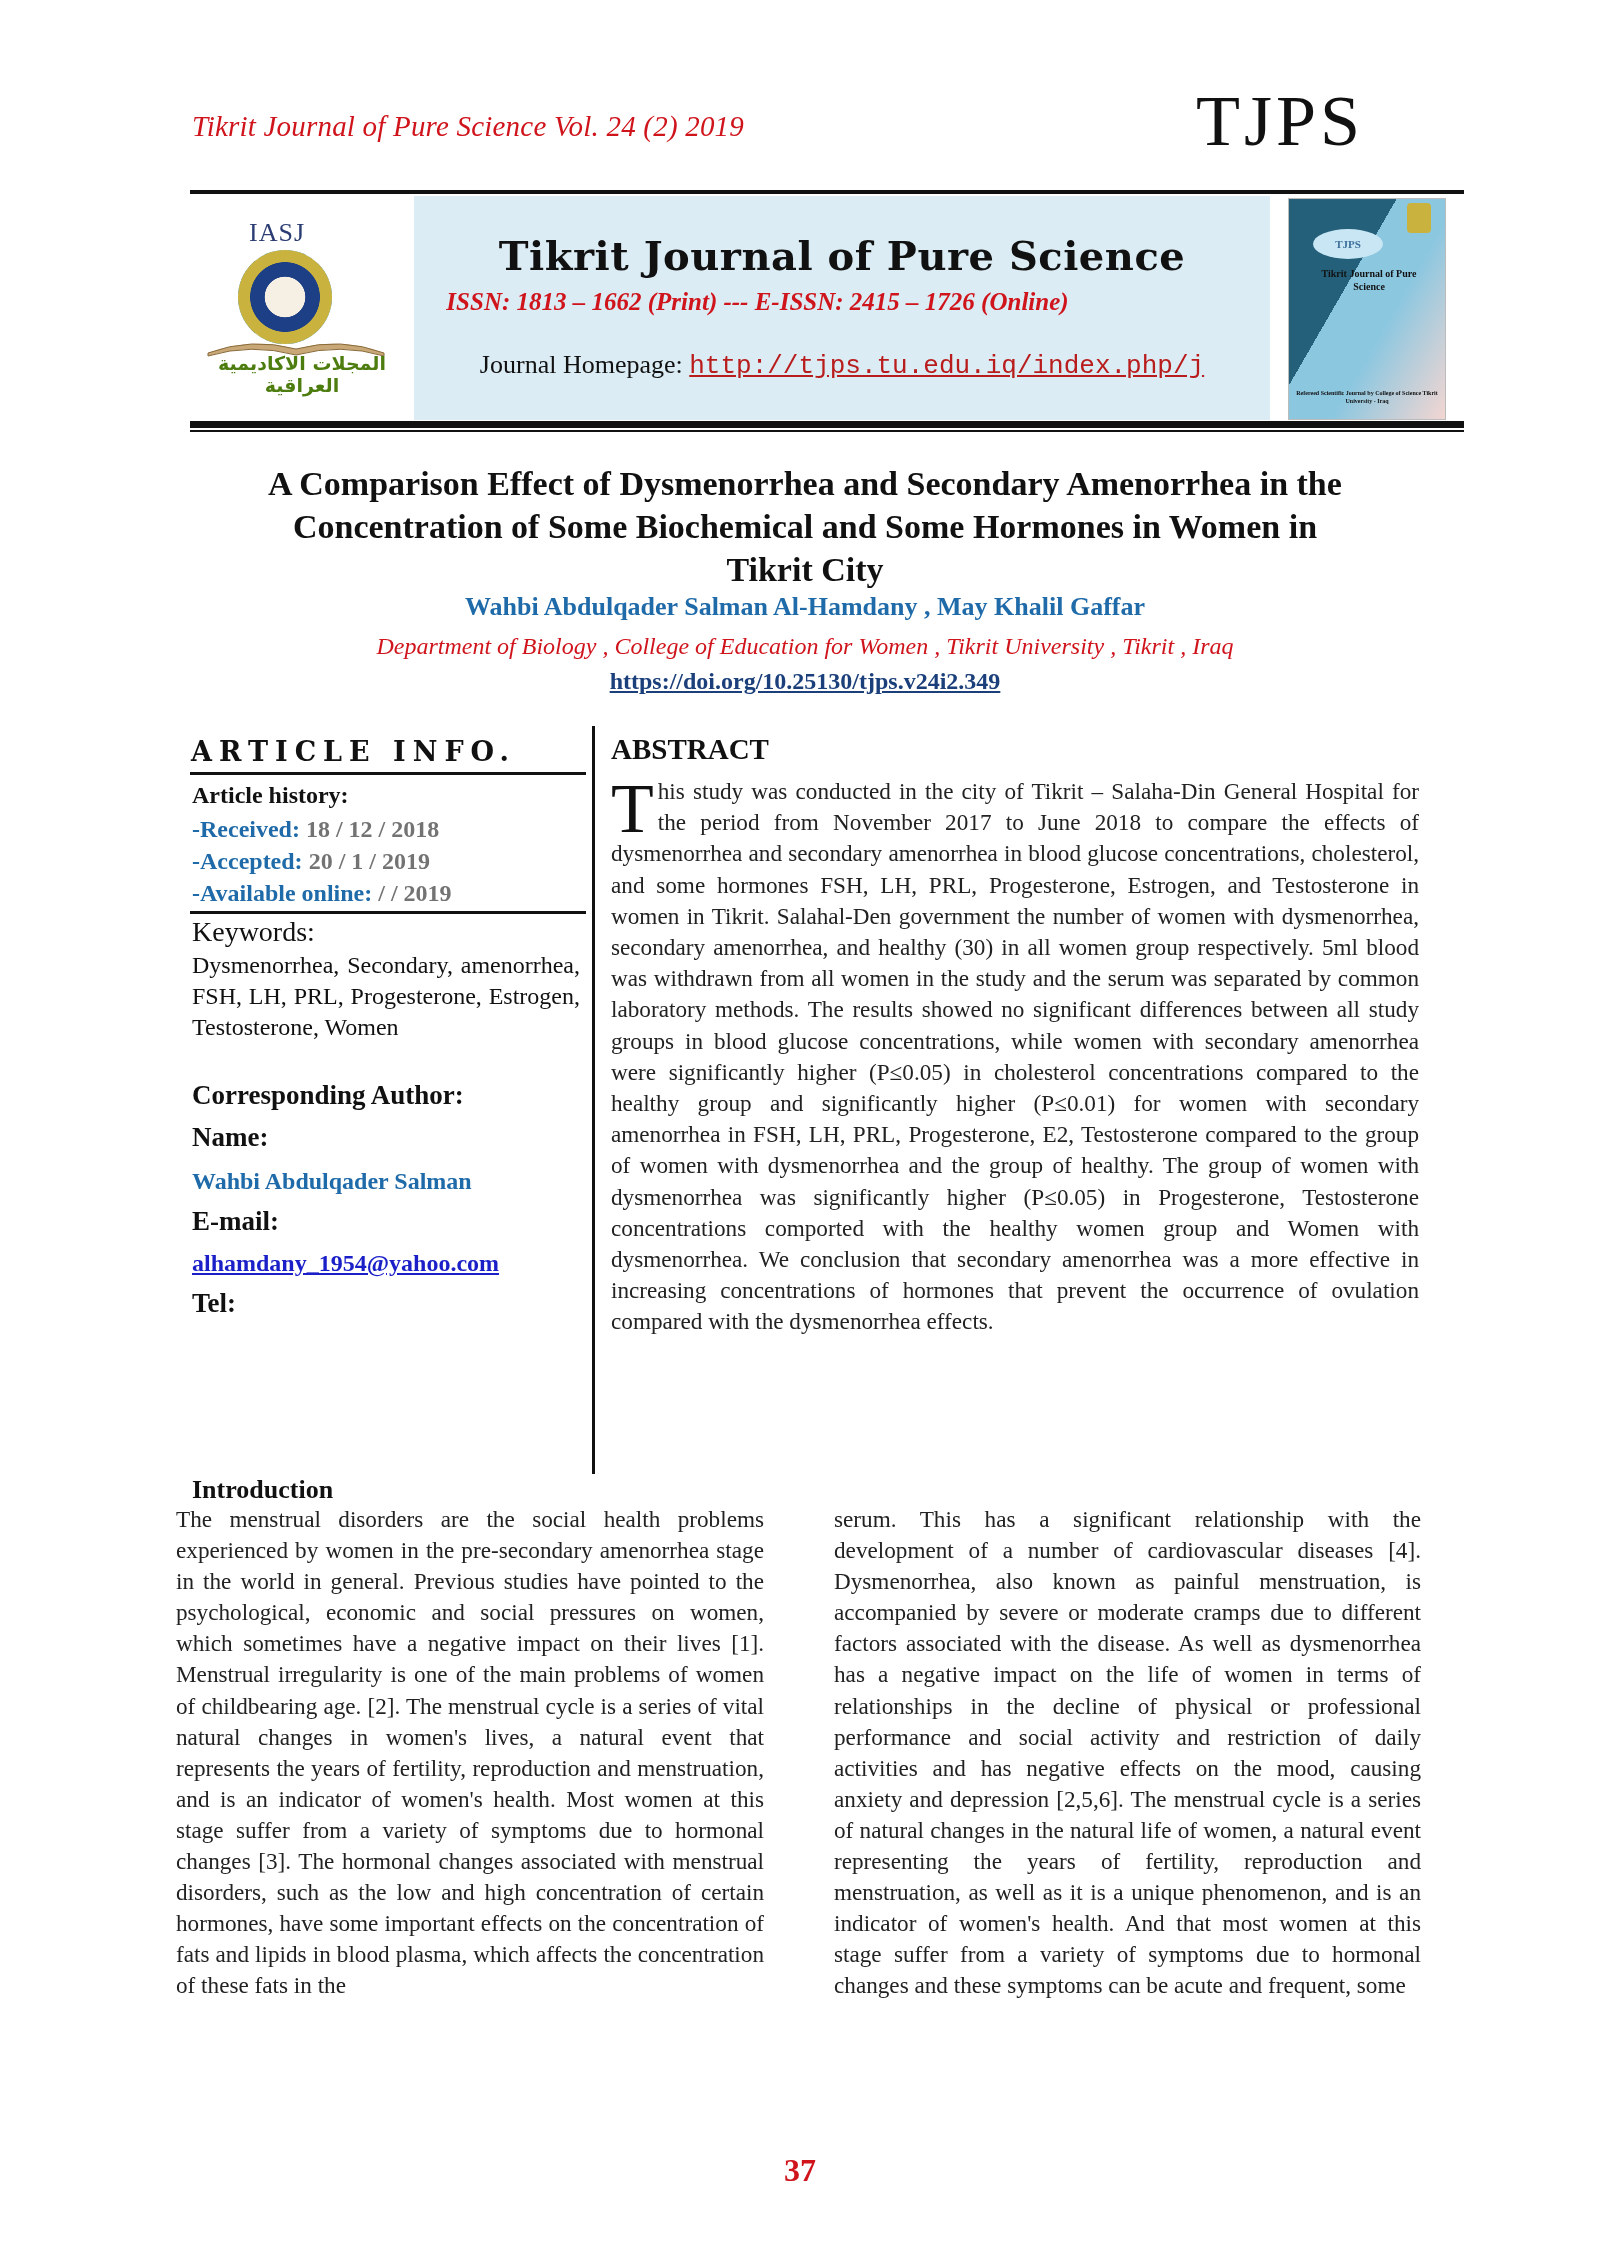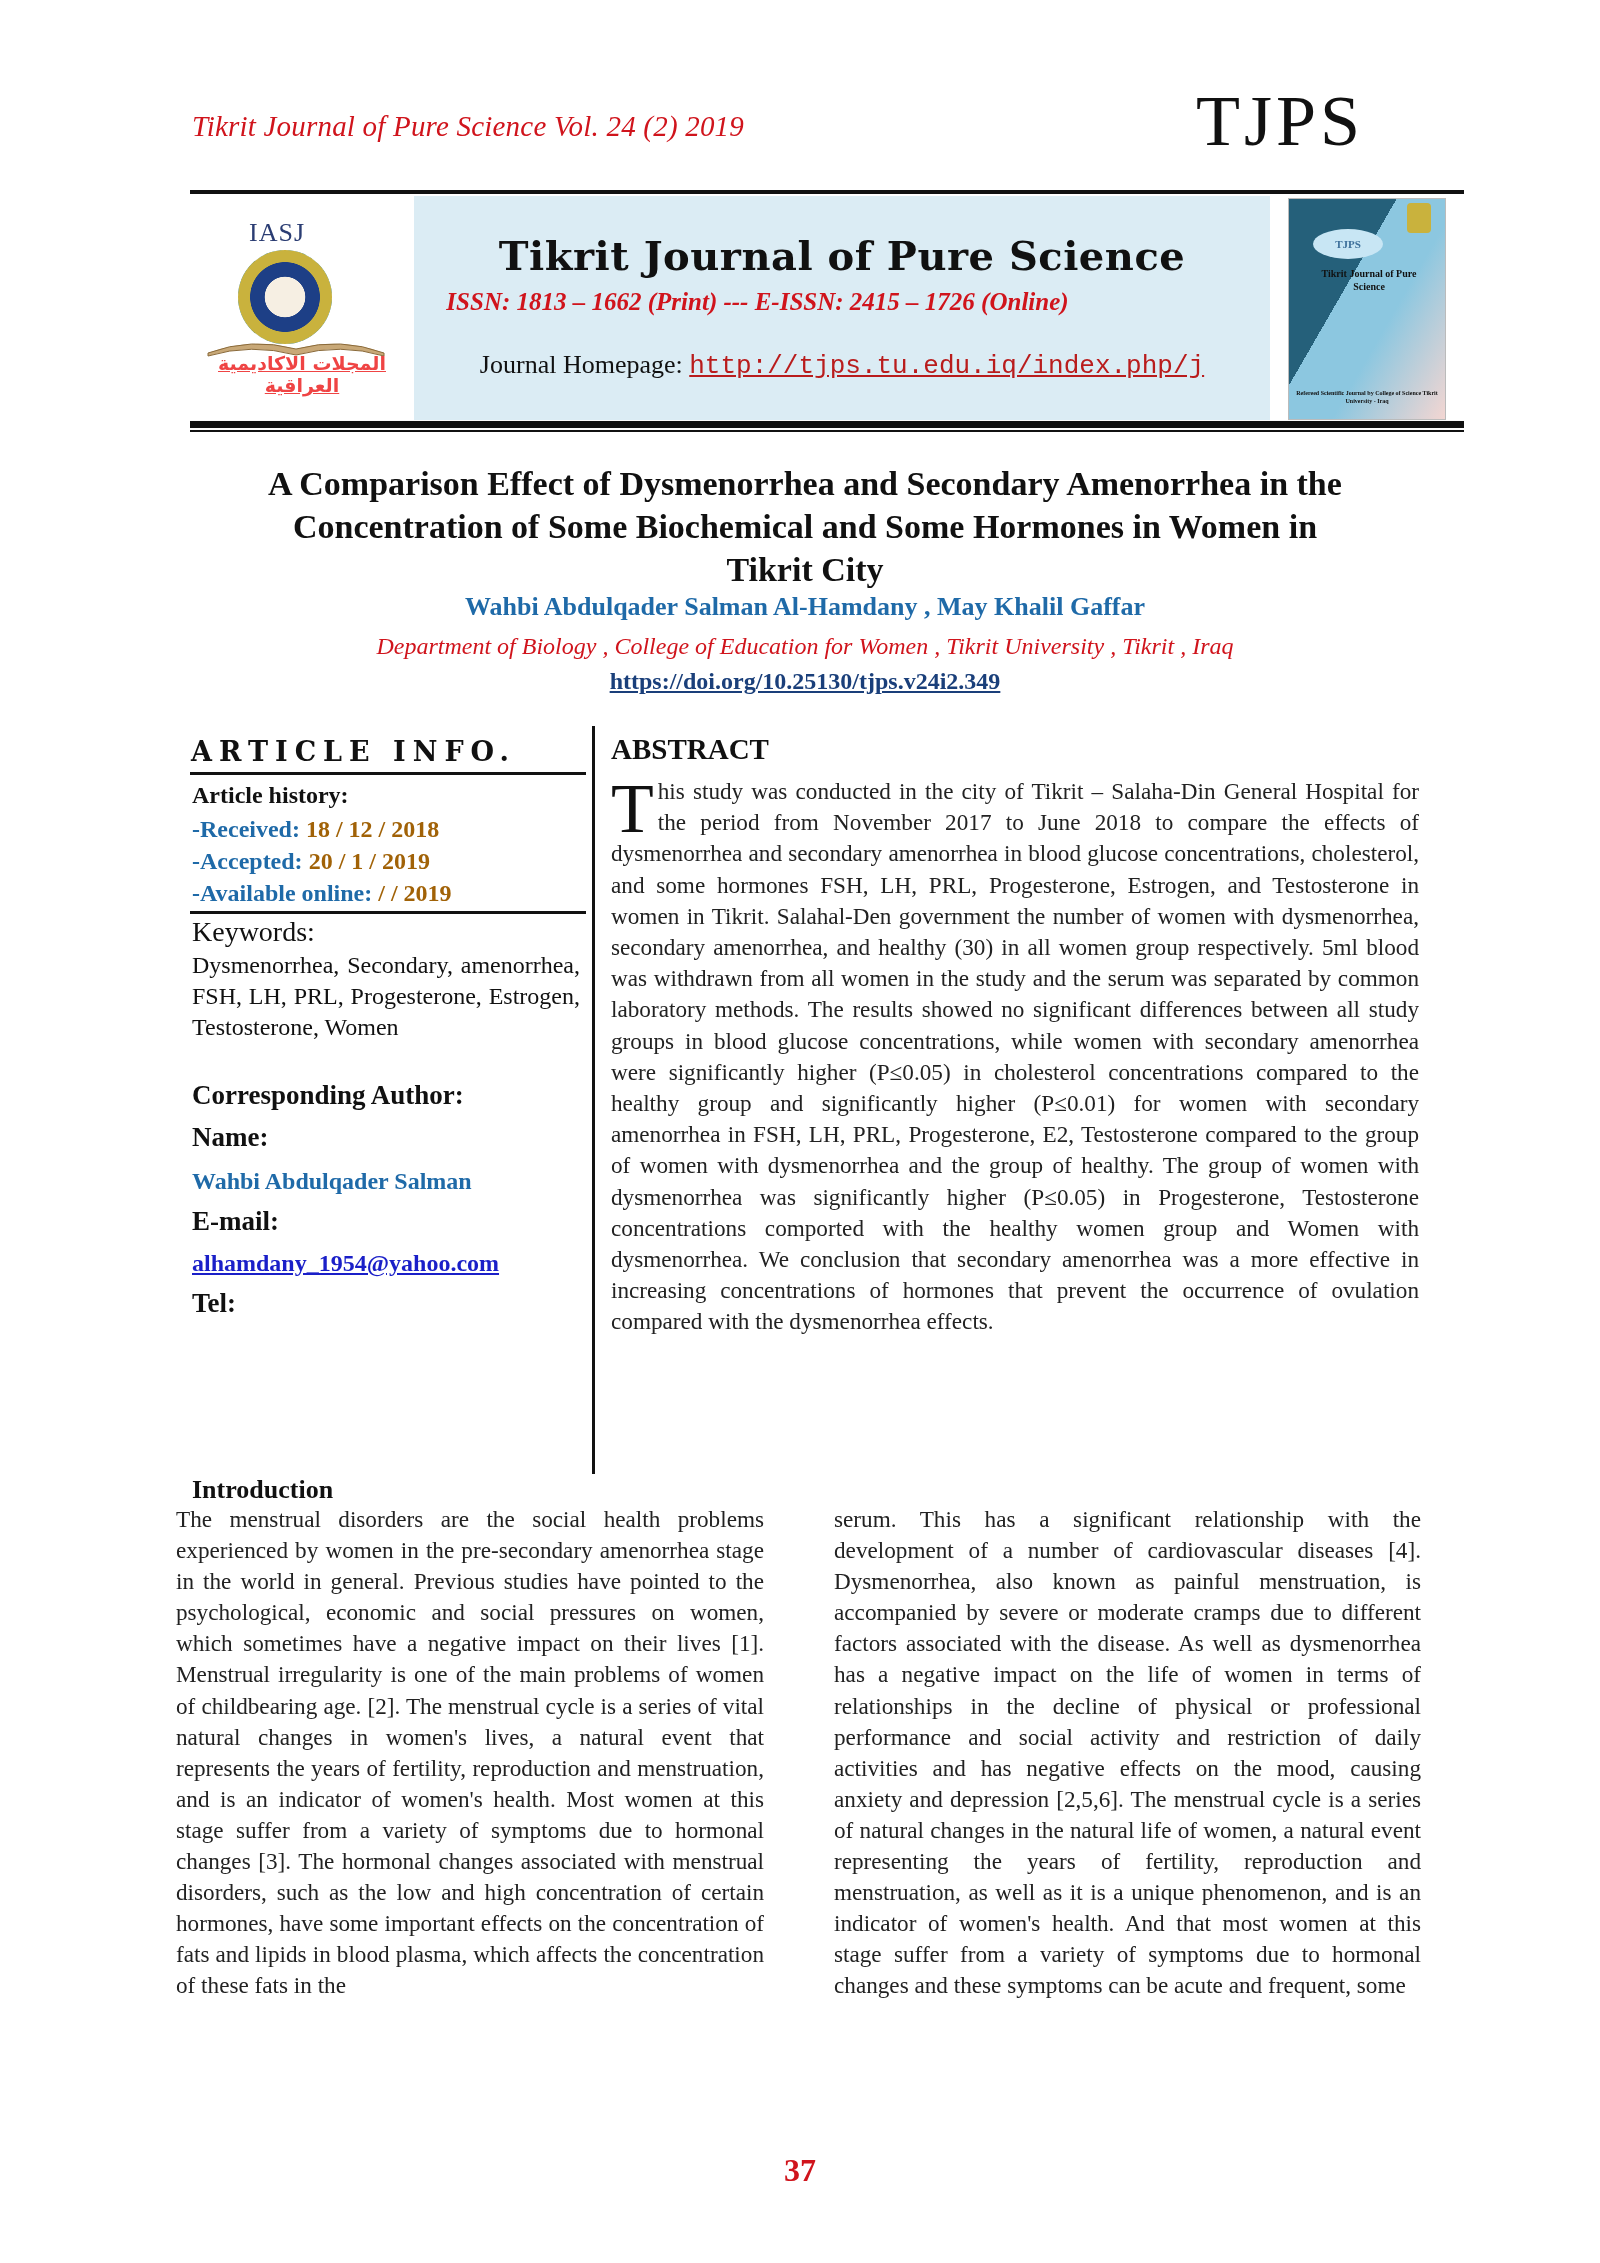--- a/index.html
+++ b/index.html
@@ -16,21 +16,21 @@
   .rule-bot1 { left: 190px; top: 421px; width: 1274px; height: 7px; background: #111; }
   .rule-bot2 { left: 190px; top: 430px; width: 1274px; height: 2px; background: #111; }
   .banner-left { left: 190px; top: 196px; width: 224px; height: 224px; background: #fff; }
   .banner-mid { left: 414px; top: 196px; width: 856px; height: 224px; background: #dbecf4; }
 
   .iasj-text { left: 249px; top: 218px; font-size: 26px; color: #2b3d73; letter-spacing: 1px; }
   .seal { left: 238px; top: 250px; width: 94px; height: 94px; border-radius: 50%;
           background: radial-gradient(circle, #f6efe3 0 30%, #1d3f86 31% 52%, #c9b23d 53% 70%, #2e6b3a 71% 100%); }
   .book { left: 206px; top: 335px; width: 180px; height: 22px; }
   .arabic { left: 190px; top: 352px; width: 224px; text-align: center; font-family: "DejaVu Sans", sans-serif;
-            font-weight: bold; font-size: 19px; color: #ef4444; direction: rtl; text-decoration: underline; }
+            font-weight: bold; font-size: 19px; color: #4d7c0f; direction: rtl; }
 
   .journal-title { left: 414px; top: 232px; width: 856px; text-align: center;
                    font-family: "DejaVu Serif", serif; font-weight: bold; font-size: 40px; color: #111; letter-spacing: 0.5px; }
   .issn { left: 414px; top: 288px; width: 687px; text-align: center; font-style: italic; font-weight: bold;
           font-size: 25px; color: #d0141c; }
   .homepage { left: 414px; top: 350px; width: 856px; text-align: center; font-size: 26px; color: #111; }
   .homepage a { color: #b91c1c; text-decoration: underline; font-family: Liberation Mono, monospace; }
 
   .cover { left: 1288px; top: 198px; width: 156px; height: 220px;
            background: linear-gradient(120deg, #25607a 0 38%, #8cc7e0 38% 60%, #f3d6d2 100%); border: 1px solid #bbb; }
@@ -46,21 +46,21 @@
   .affil { left: 190px; top: 633px; width: 1230px; text-align: center; font-style: italic; font-size: 24px; color: #d0141c; }
   .doi { left: 190px; top: 668px; width: 1230px; text-align: center; font-weight: bold; font-size: 24px; font-family: Liberation Serif, serif; }
   .doi a { color: #1a3f7a; text-decoration: underline; }
 
   
   .info-head { left: 191px; top: 736px; font-family: "DejaVu Serif", serif; font-weight: bold; font-size: 27px; letter-spacing: 7px; color: #111; }
   .info-rule { left: 190px; height: 3px; width: 396px; background: #111; }
   .vrule { left: 592px; top: 726px; width: 3px; height: 748px; background: #111; }
   .info-label { left: 192px; font-weight: bold; font-size: 24px; color: #111; }
   .hist { left: 192px; font-weight: bold; font-size: 24px; color: #1f6aa8; }
-  .hist .d { color: #a16207; text-align: center; }
+  .hist .d { color: #737373; text-align: center; }
   .keywords-title { left: 192px; top: 916px; font-weight: normal; font-size: 28px; }
   .keywords { left: 192px; top: 950px; width: 388px; font-size: 24px; line-height: 31px; text-align: justify; text-align-last: left; }
   .ca-label { left: 192px; font-weight: bold; font-size: 27px; color: #111; }
   .ca-name { left: 192px; top: 1168px; font-weight: bold; font-size: 24px; color: #1f6aa8; }
   .ca-mail { left: 192px; top: 1250px; font-weight: bold; font-size: 24px; color: #1a1fc8; text-decoration: underline; }
 
   
   .abstract-title { left: 611px; top: 733px; font-weight: bold; font-size: 29px; }
   .abstract { left: 611px; top: 776px; width: 808px; font-size: 23.2px; line-height: 31.2px; text-align: justify; color: #222; }
   .dropcap { float: left; font-size: 70px; line-height: 54px; margin: 6px 4px 0 0; color: #111; }

